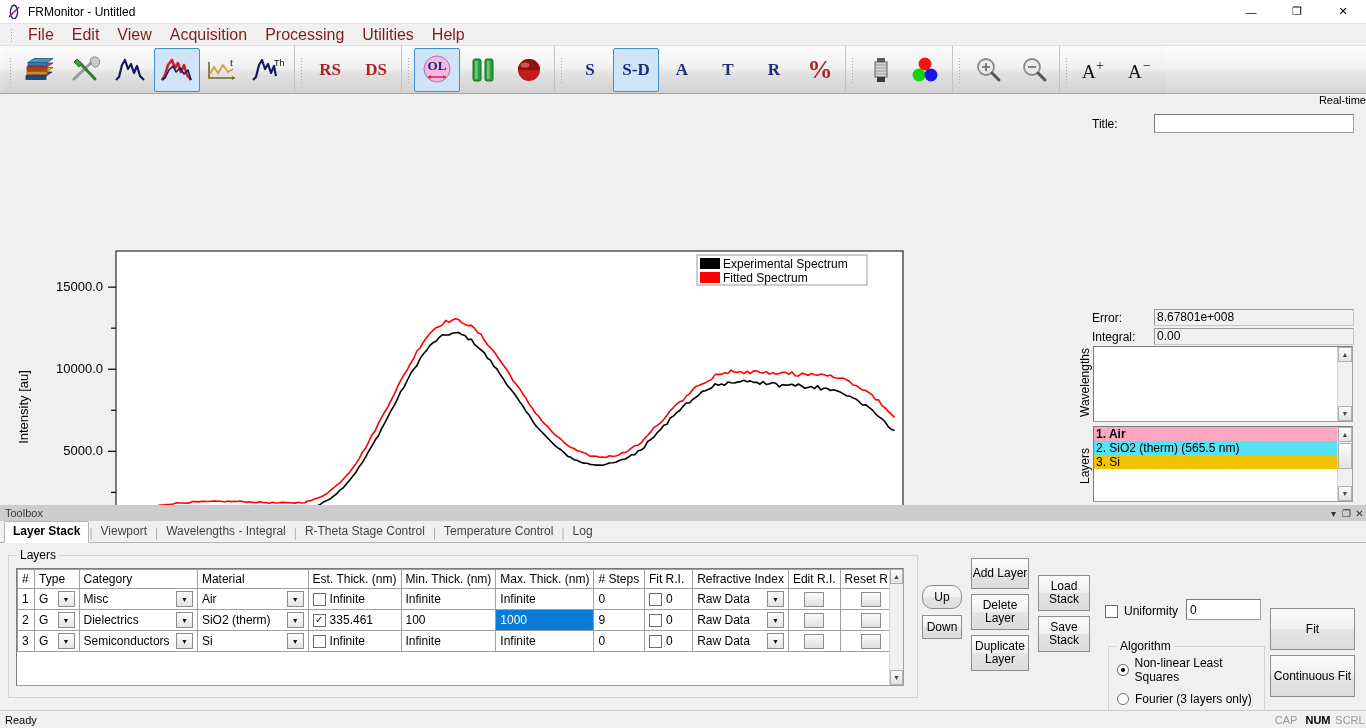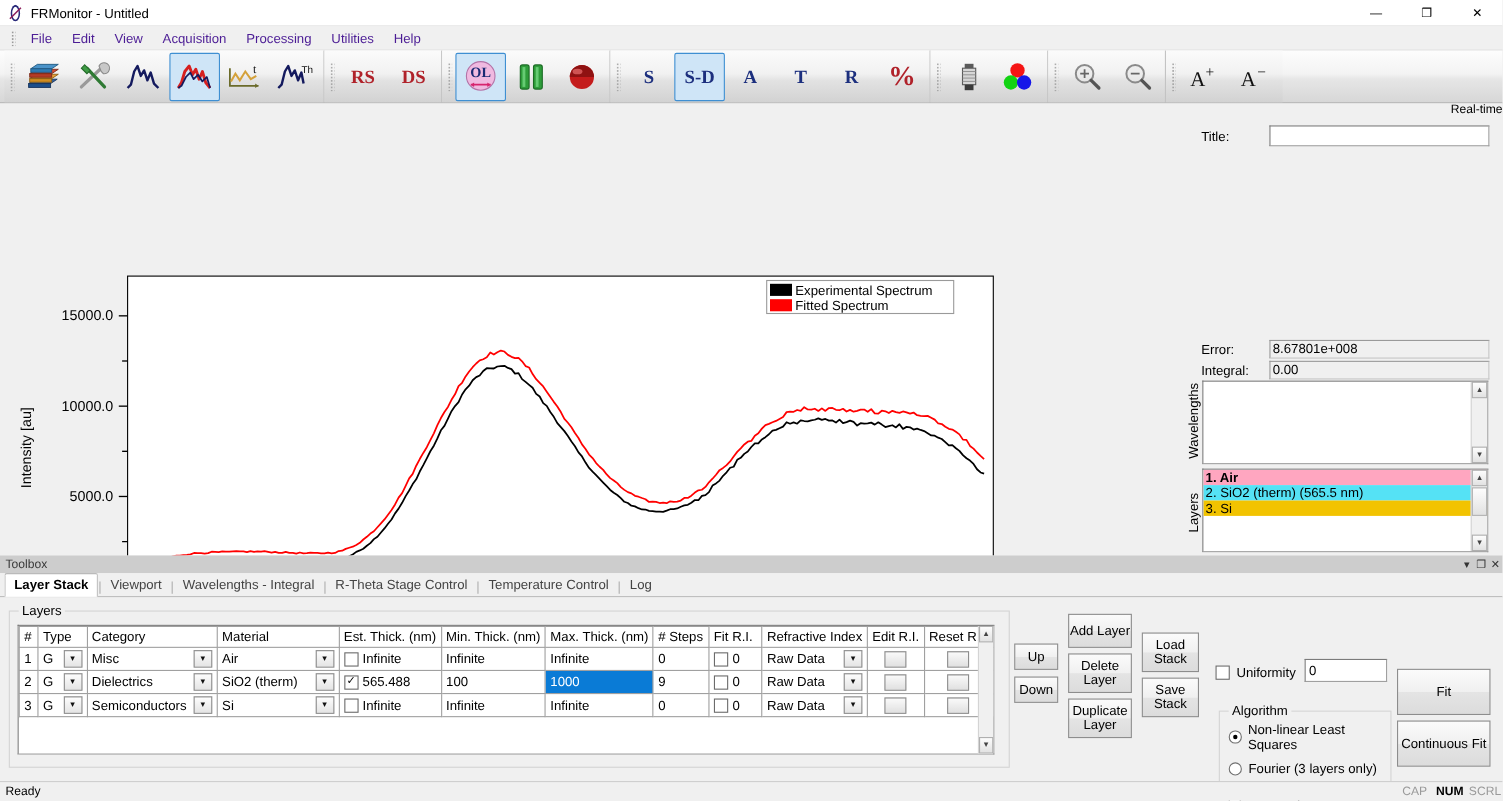--- a/index.html
+++ b/index.html
@@ -30,21 +30,21 @@
     width: 46px; height: 24px; display: flex; align-items: center; justify-content: center;
     font-size: 11px; color: #000; cursor: default;
   }
 
   
   .menubar {
     height: 22px; background: #f0f0f0; display: flex; align-items: center;
     padding-left: 10px; border-bottom: 1px solid #dfdfdf;
   }
   .menubar .grip { width: 4px; height: 14px; margin-right: 5px; }
-  .menu-item { padding: 2px 9px; font-size: 12px; color: #4c1d95; cursor: default; }
+  .menu-item { padding: 2px 9px; font-size: 16px; color: #7f1d1d; cursor: default; }
 
   
   .toolbar {
     height: 48px; display: flex; align-items: stretch;
     background: linear-gradient(to bottom,#fdfdfd 0%,#f3f3f3 45%,#e6e6e6 55%,#d7d7d7 100%);
     border-bottom: 1px solid #a8a8a8;
     padding-left: 4px;
   }
   .tb-group {
     display: flex; align-items: center;
@@ -591,21 +591,21 @@
                 </td>
                 <td>
                   <div class="cellflex">
                     <span>SiO2 (therm)</span>
                     <span class="ddwn">▼</span>
                   </div>
                 </td>
                 <td>
                   <div class="cellflex">
                     <span class="cbx">✓</span>
-                    <span>565.488</span>
+                    <span>335.461</span>
                   </div>
                 </td>
                 <td>100</td>
                 <td class="sel-cell">1000</td>
                 <td>9</td>
                 <td>
                   <div class="cellflex">
                     <span class="cbx"></span>
                     <span>0</span>
                   </div>
@@ -674,21 +674,21 @@
               </tr>
             </tbody>
           </table>
           <div style="position:absolute; right:0; top:0; width:14px; bottom:0; background:#f0f0f0; border-left:1px solid #d4d4d4;">
             <div class="sb-arrow" style="position:absolute;top:0;left:0;right:0;">▲</div>
             <div class="sb-arrow" style="position:absolute;bottom:0;left:0;right:0;">▼</div>
           </div>
         </div>
       </div>
 
-      <div class="btn" style="left:922px; top:42px; width:40px; height:24px;">Up</div>
+      <div class="btn" style="left:922px; top:42px; width:40px; height:24px;border-radius:10px;">Up</div>
       <div class="btn" style="left:922px; top:72px; width:40px; height:24px;">Down</div>
 
       <div class="btn" style="left:971px; top:15px; width:58px; height:31px;">Add Layer</div>
       <div class="btn" style="left:971px; top:51px; width:58px; height:36px;">
           <span style="white-space:pre-line">Delete Layer</span>
         </div>
       <div class="btn" style="left:971px; top:92px; width:58px; height:36px;">
           <span style="white-space:pre-line">Duplicate Layer</span>
         </div>
 

